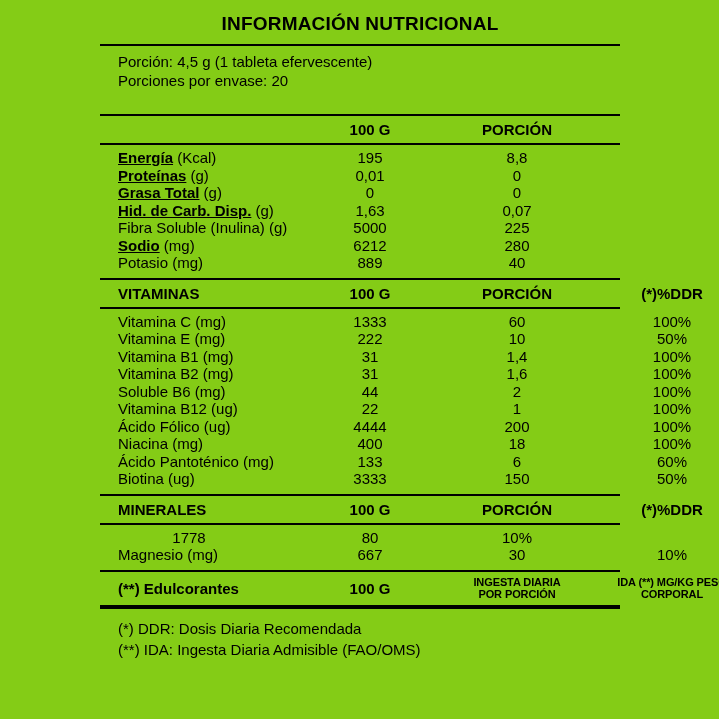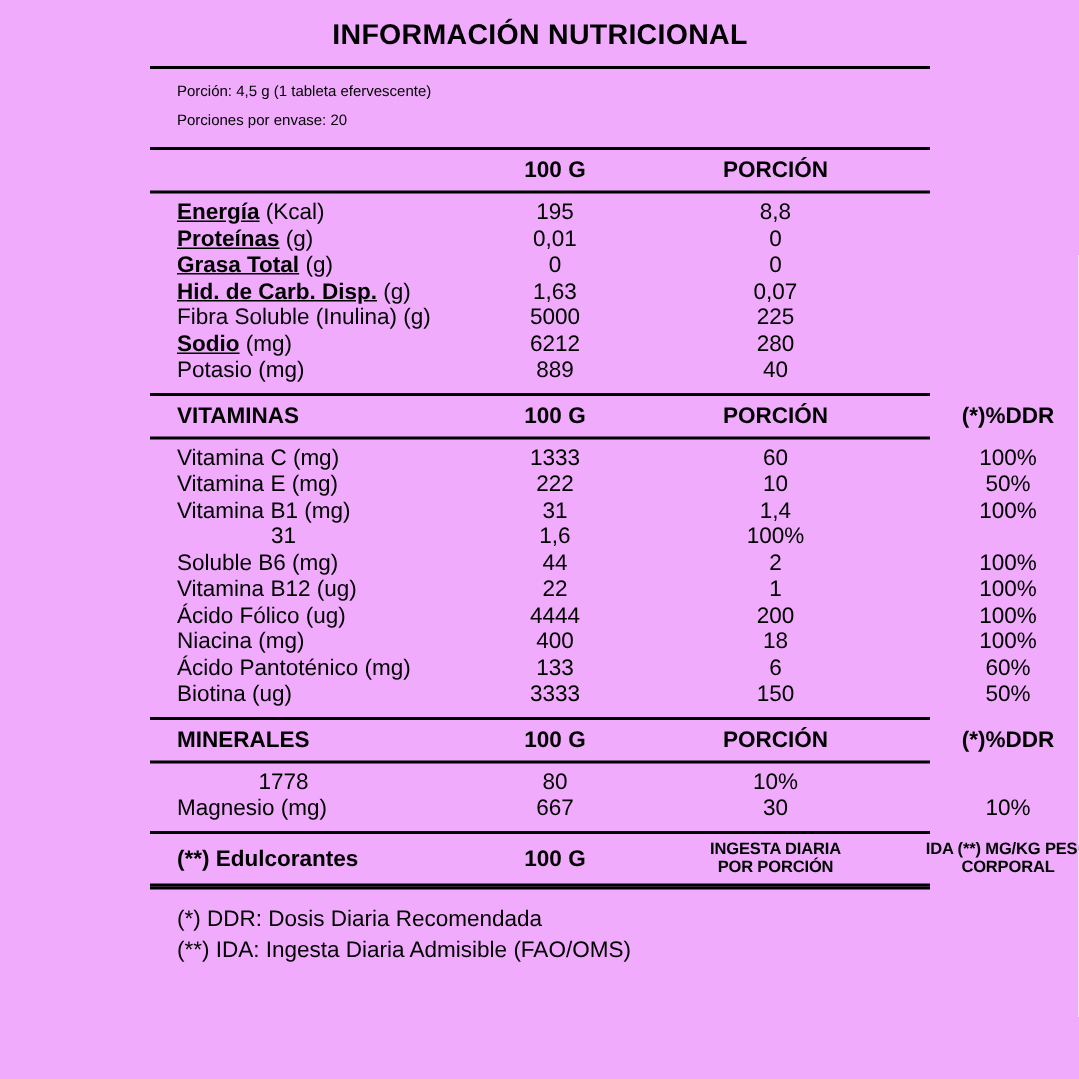--- a/index.html
+++ b/index.html
@@ -1,38 +1,38 @@
 <!DOCTYPE html>
 <html><head>
 <meta charset="utf-8">
 <style>
   * { box-sizing: border-box; }
   html, body { margin: 0; padding: 0; background: #ffffff; }
   .sheet {
     position: relative;
     width: 719px;
     height: 719px;
-    background: #f0abfc;
+    background: #84cc16;
     color: #000000;
     font-family: "Liberation Sans", "DejaVu Sans", sans-serif;
     padding: 10px 99px 0 100px;
     overflow: hidden;
   }
   .title {
     font-size: 19px;
     font-weight: 700;
     text-align: center;
     letter-spacing: 0.2px;
     padding: 3px 0 9px 0;
   }
   .rule { height: 2px; background: #000000; }
   .serving {
-    font-size: 10px;
+    font-size: 15px;
     line-height: 19px;
-    padding: 6px 0 8px 18px;
+    padding: 6px 0 24px 18px;
   }
   .row {
     display: grid;
     grid-template-columns: 178px 94px 110px 110px;
     align-items: center;
     gap: 45px;
   }
   .c1 { padding-left: 18px; white-space: nowrap; text-align: left; }
   .c2, .c3, .c4 { text-align: center; }
   .hdr { font-weight: 700; font-size: 15px; padding: 5px 0 5px 0; }
@@ -137,20 +137,21 @@
         <div class="c3">10</div>
         <div class="c4">50%</div>
       </div>
       <div class="row">
         <div class="c1">Vitamina B1 (mg)</div>
         <div class="c2">31</div>
         <div class="c3">1,4</div>
         <div class="c4">100%</div>
       </div>
       <div class="row">
+        <div class="c1">Vitamina B2 (mg)</div>
         <div class="c2">31</div>
         <div class="c3">1,6</div>
         <div class="c4">100%</div>
       </div>
       <div class="row">
         <div class="c1">Soluble B6 (mg)</div>
         <div class="c2">44</div>
         <div class="c3">2</div>
         <div class="c4">100%</div>
       </div>

